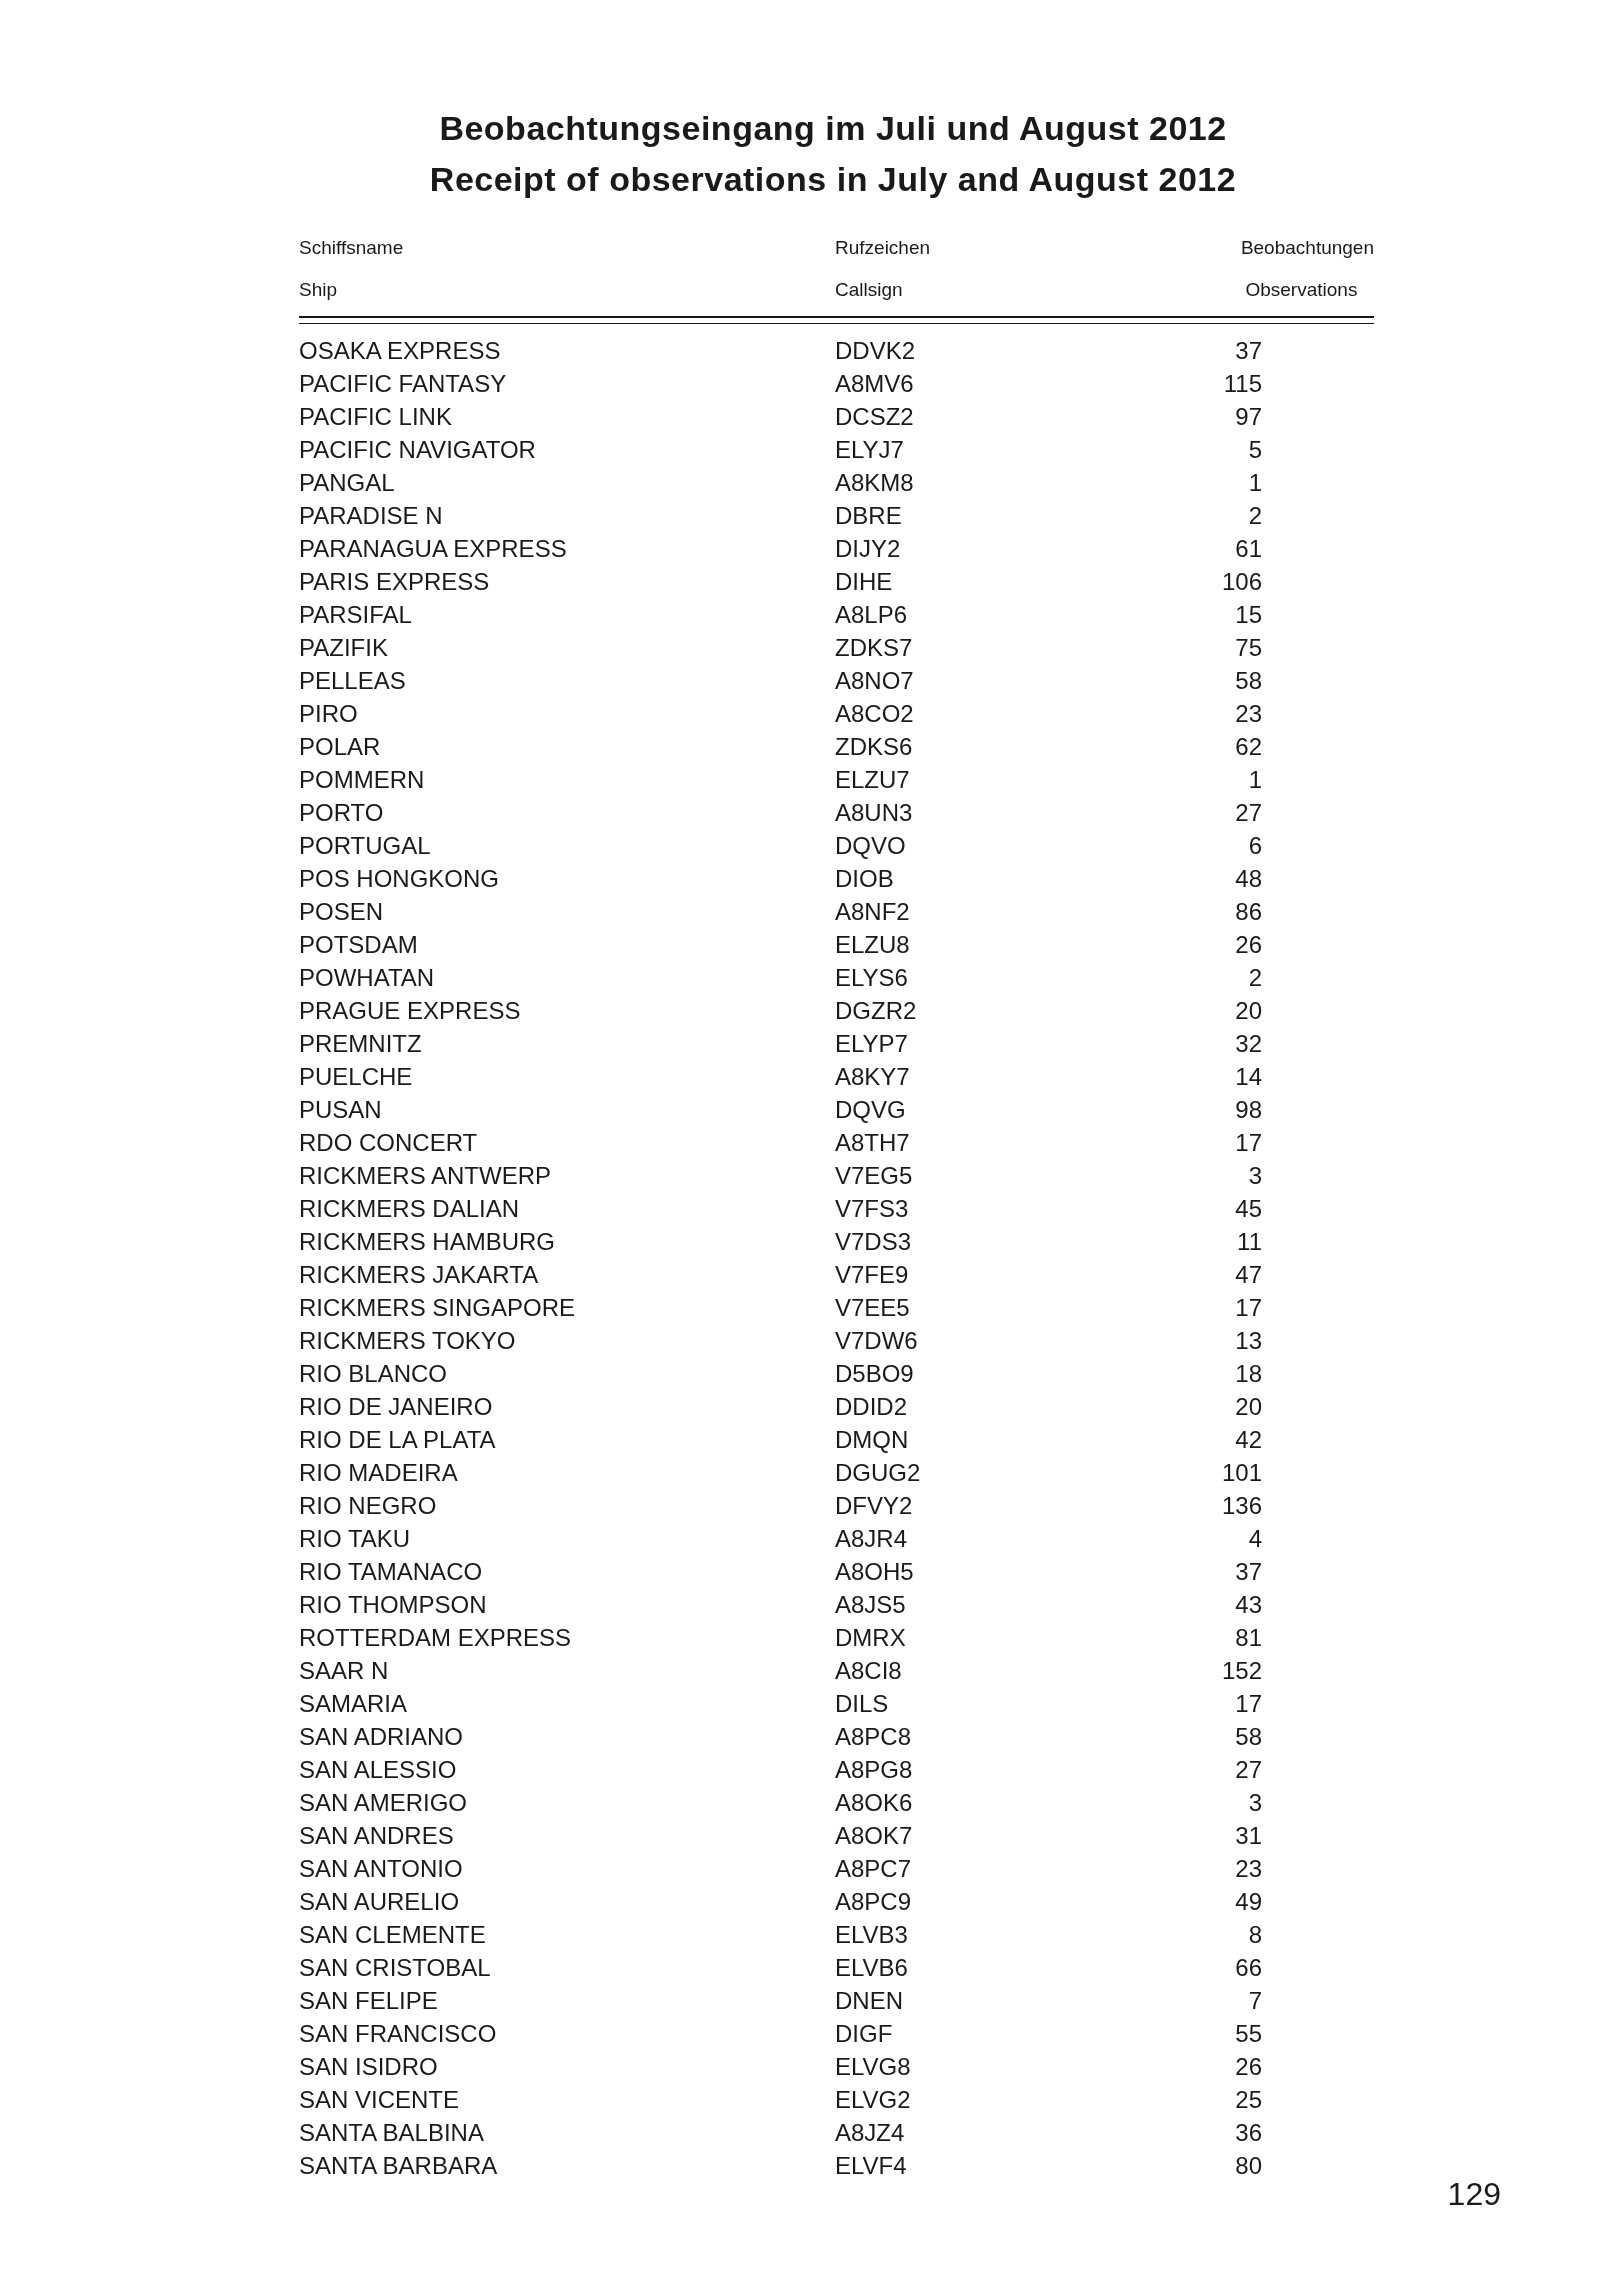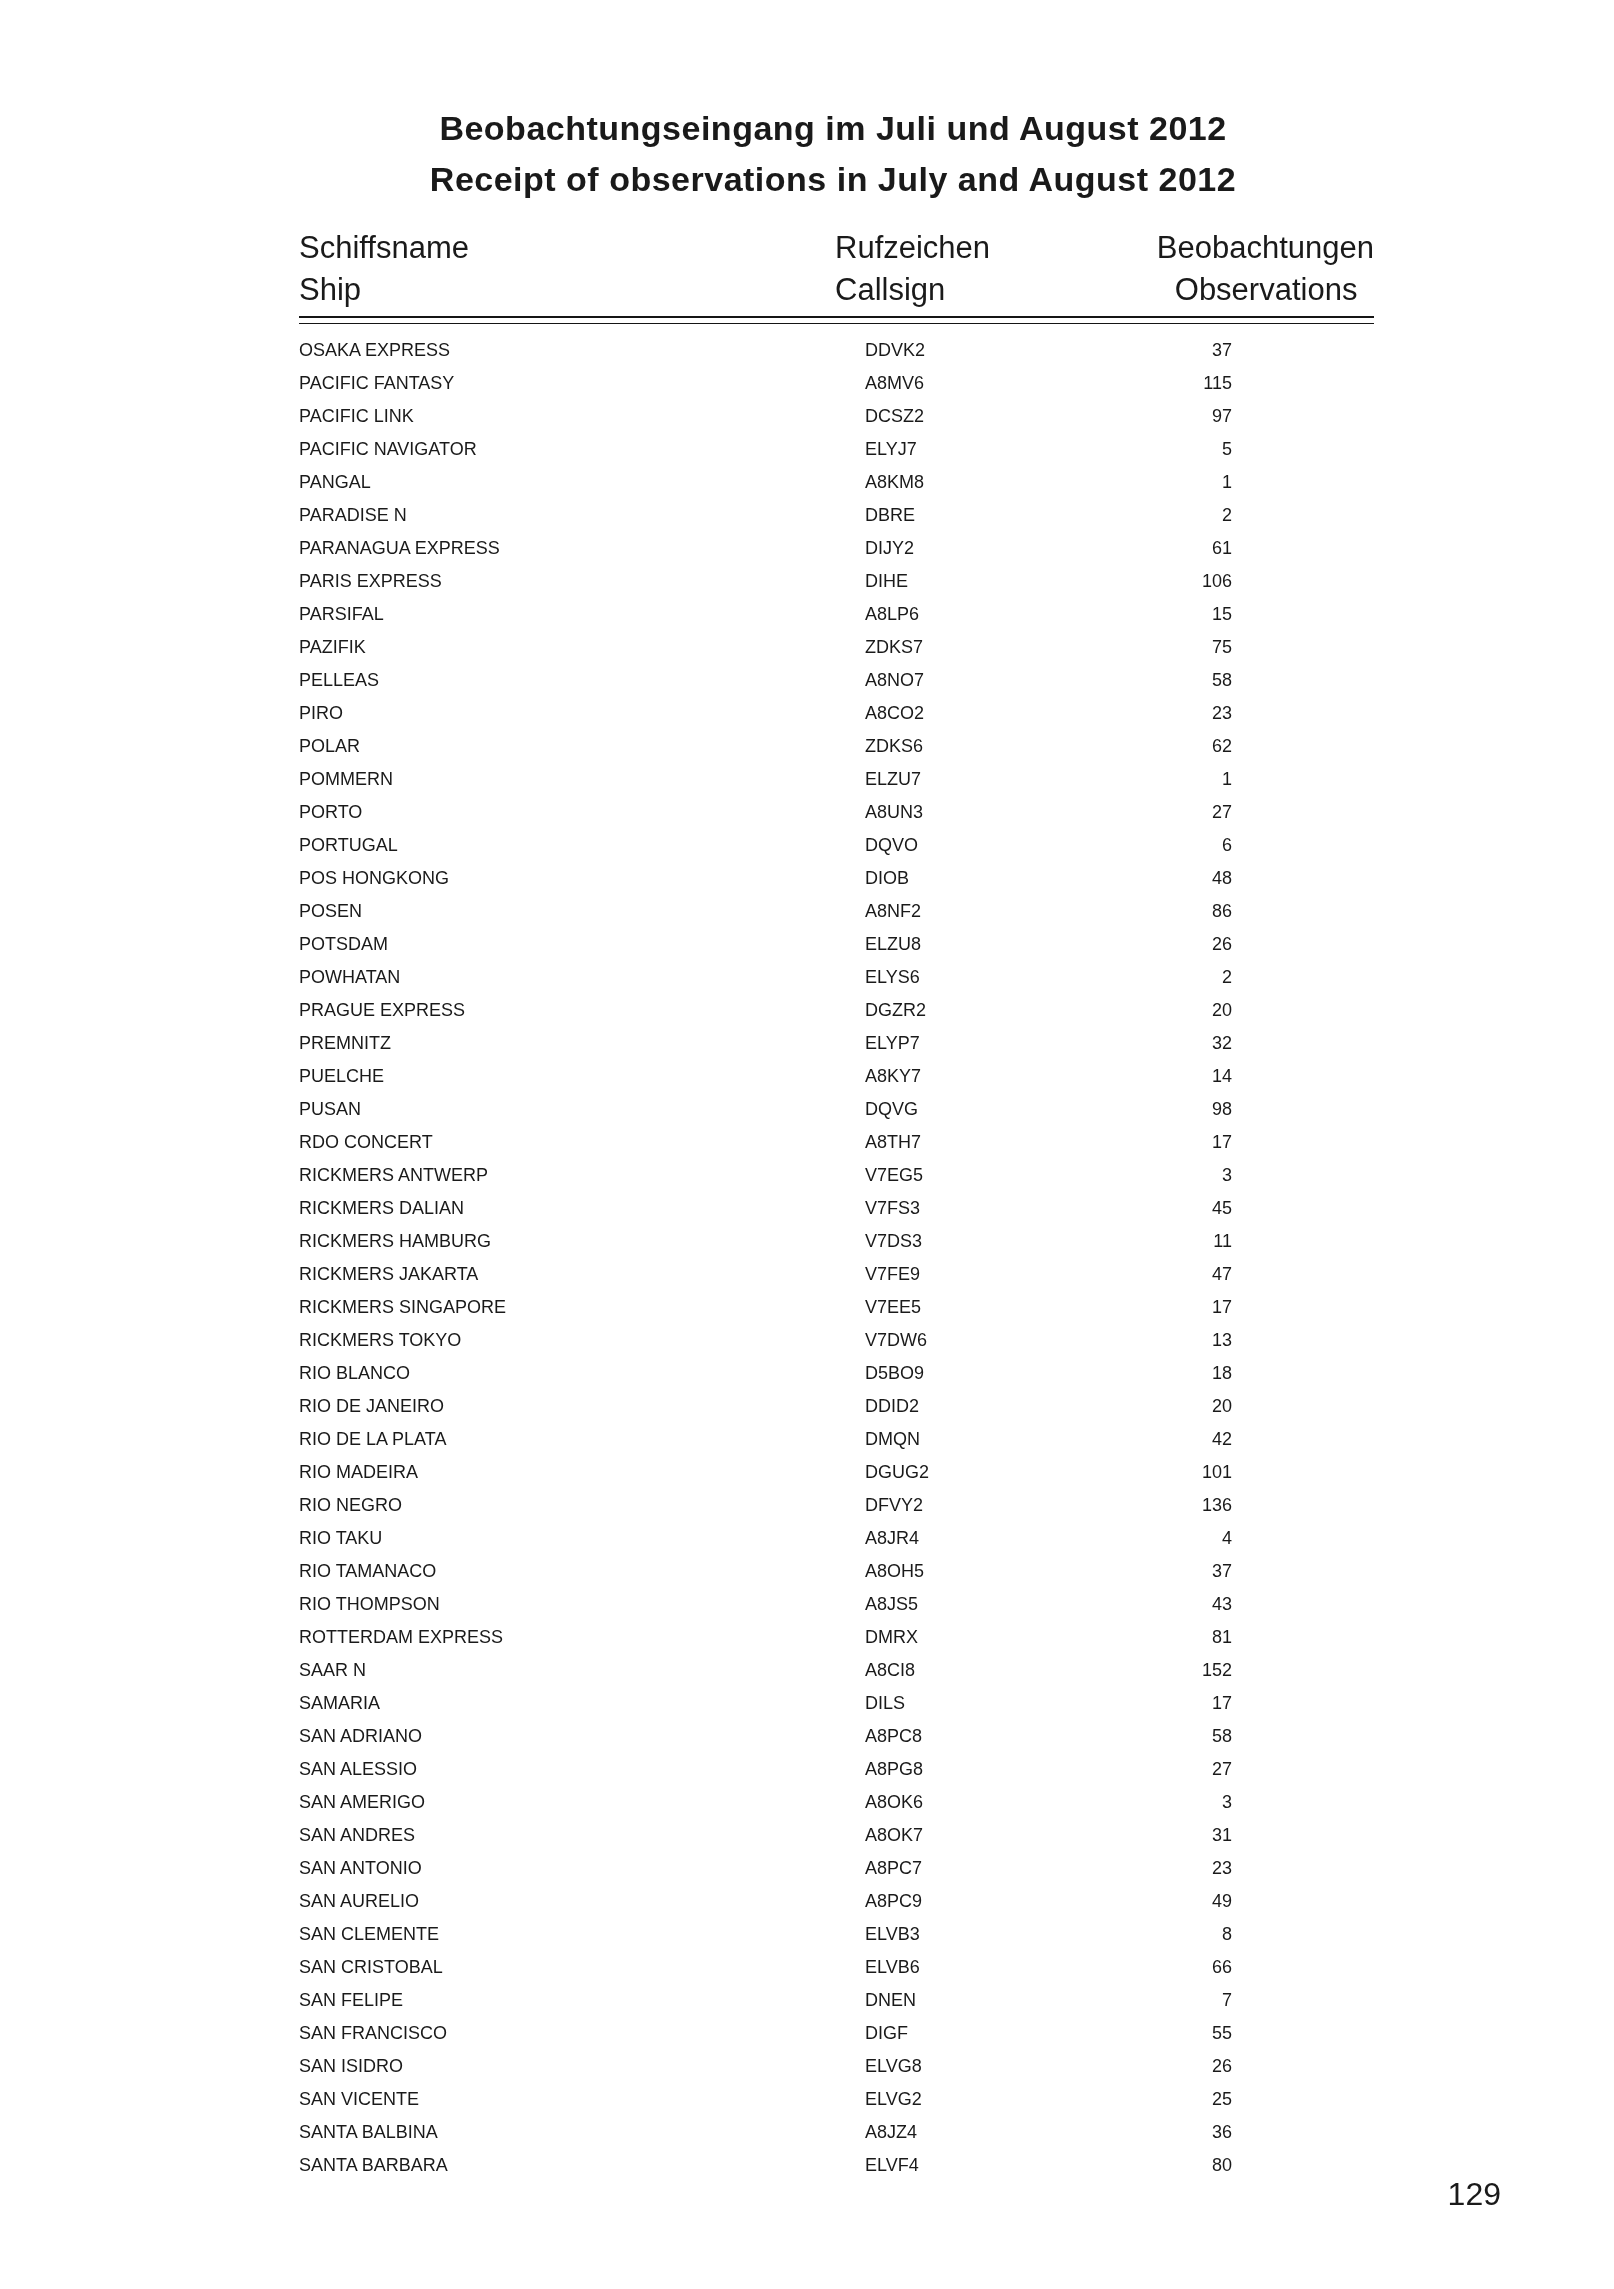--- a/index.html
+++ b/index.html
@@ -28,39 +28,38 @@
   }
   .table-wrap {
     position: absolute;
     left: 299px;
     top: 227px;
     width: 1075px;
   }
   .hrow {
     display: grid;
     grid-template-columns: 536px 1fr 222px;
-    font-size: 31px;
+    font-size: 19px;
     line-height: 42px;
   }
   .hrow .obs { text-align: right; }
   .hrow.en .obs { padding-right: 16.6px; }
   .rule {
     margin-top: 4.6px;
     height: 8.3px;
     border-top: 2.8px solid #151515;
     border-bottom: 1.8px solid #151515;
   }
   .tbody { margin-top: 10px; }
   .row {
     display: grid;
     grid-template-columns: 536px 1fr 112px 112px;
-    font-size: 18px;
+    font-size: 24px;
     line-height: 33px;
     white-space: nowrap;
-    gap: 30px;
   }
   .row .obs { text-align: right; }
   .pageno {
     position: absolute;
     top: 2171px;
     right: 113px;
     font-size: 32px;
     line-height: 46px;
   }
 </style>

